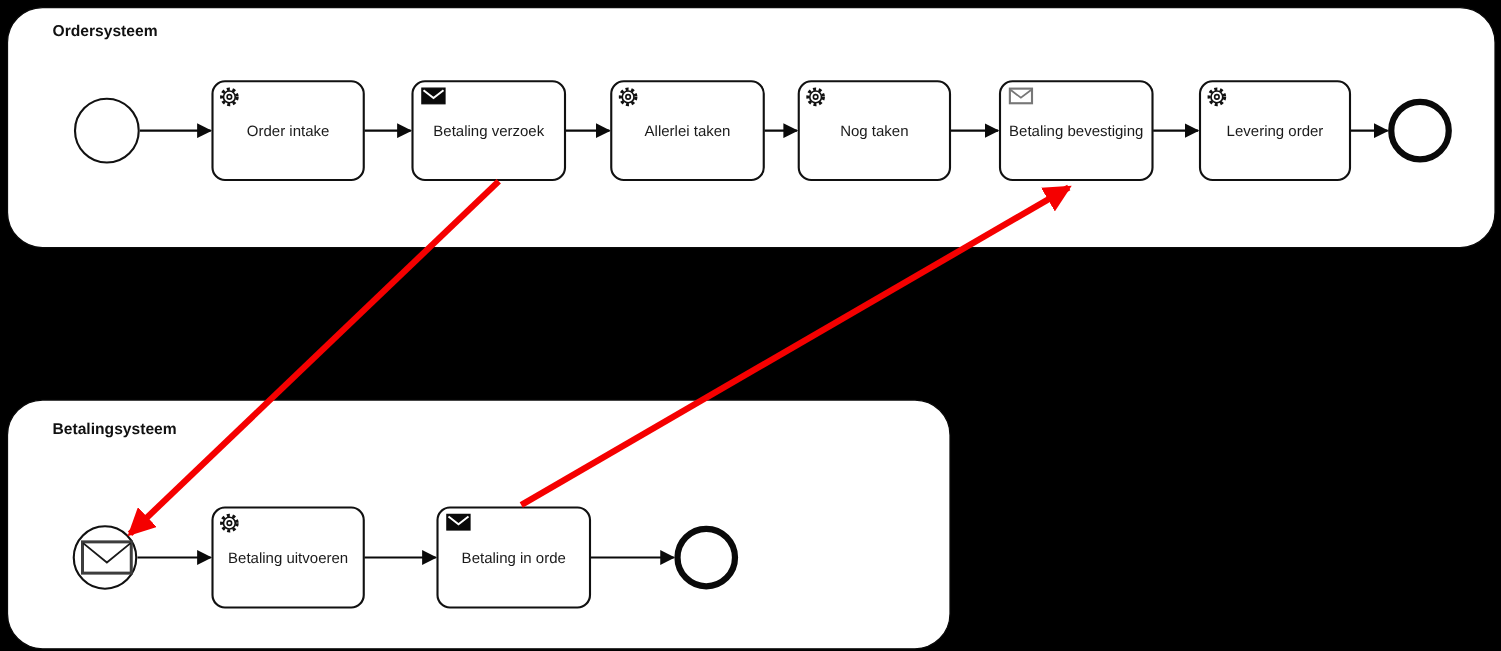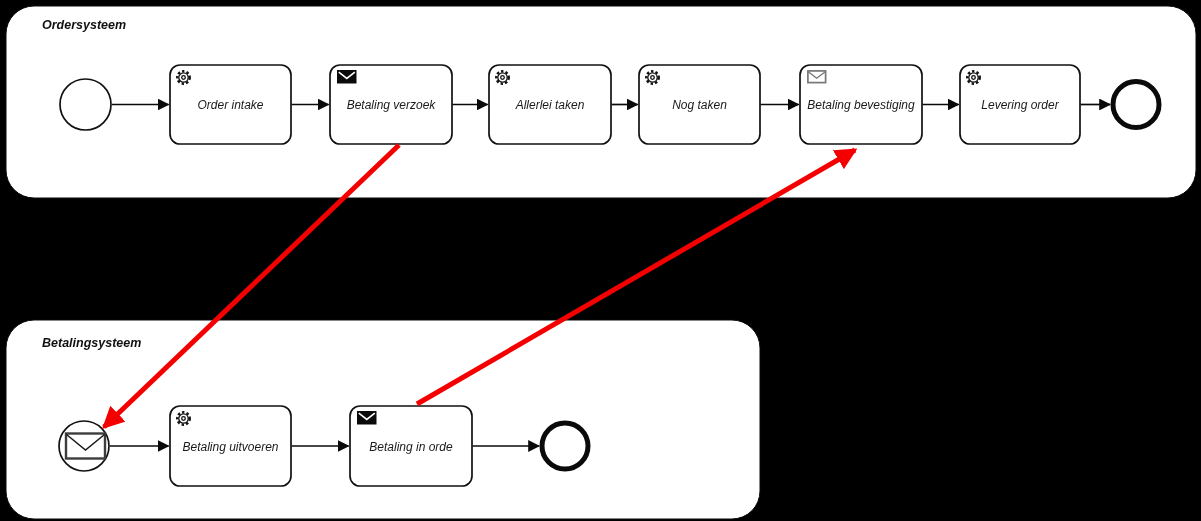--- a/index.html
+++ b/index.html
@@ -7,21 +7,20 @@
     padding: 0;
     background: #000000;
   }
   .stage {
     position: relative;
     width: 1201px;
     height: 521px;
     background: #000000;
     overflow: hidden;
     font-family: "Liberation Sans", sans-serif;
-    font-style: italic;
   }
   svg { display: block; }
   .pool {
     fill: #ffffff;
     stroke: #0a0a0a;
     stroke-width: 1;
   }
   .pool-label {
     font-family: "Liberation Sans", sans-serif;
     font-size: 12.5px;

